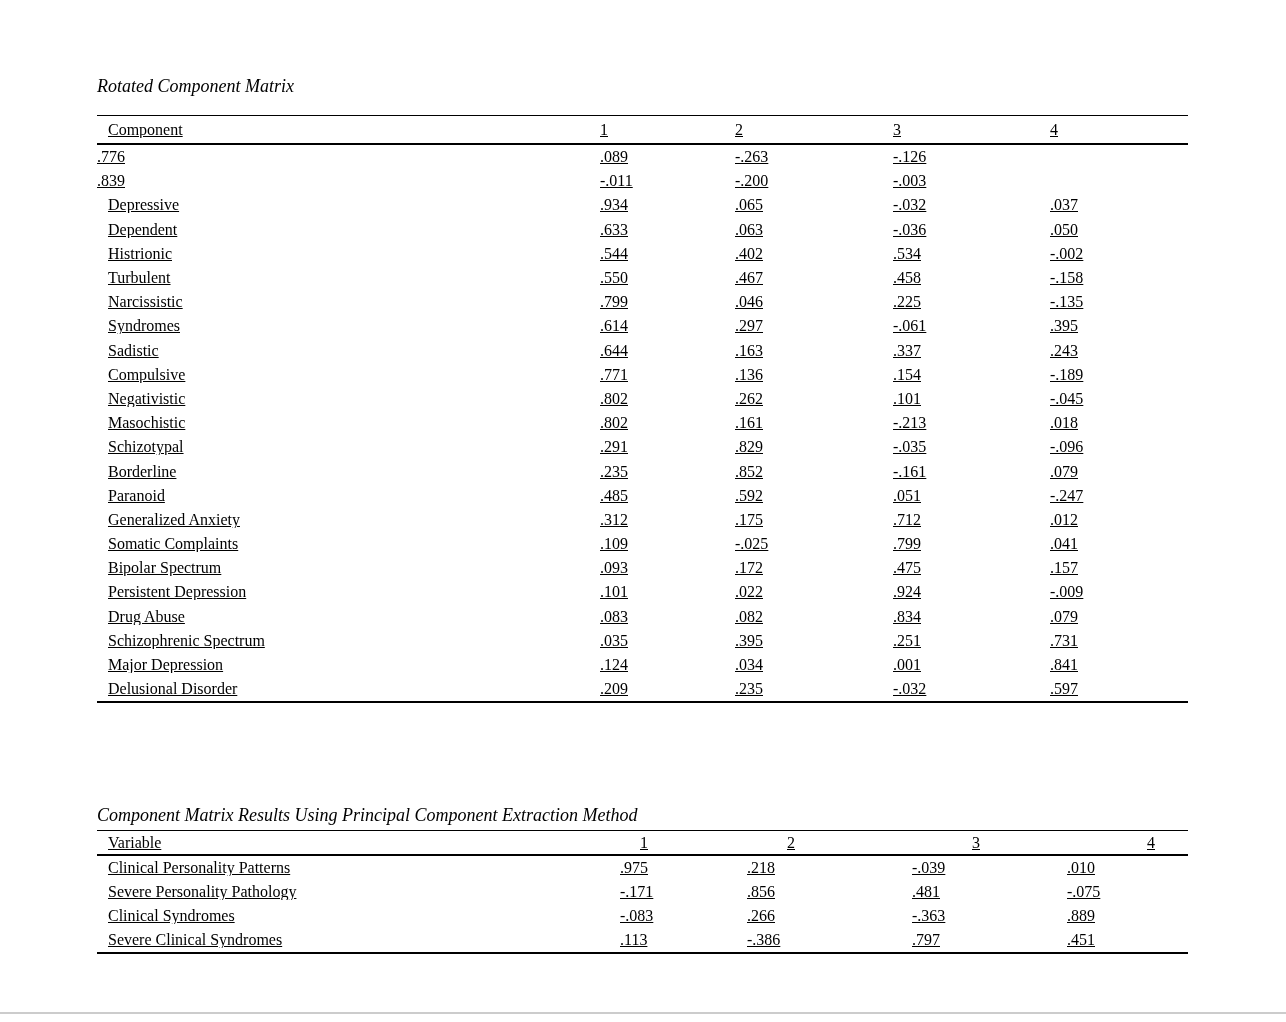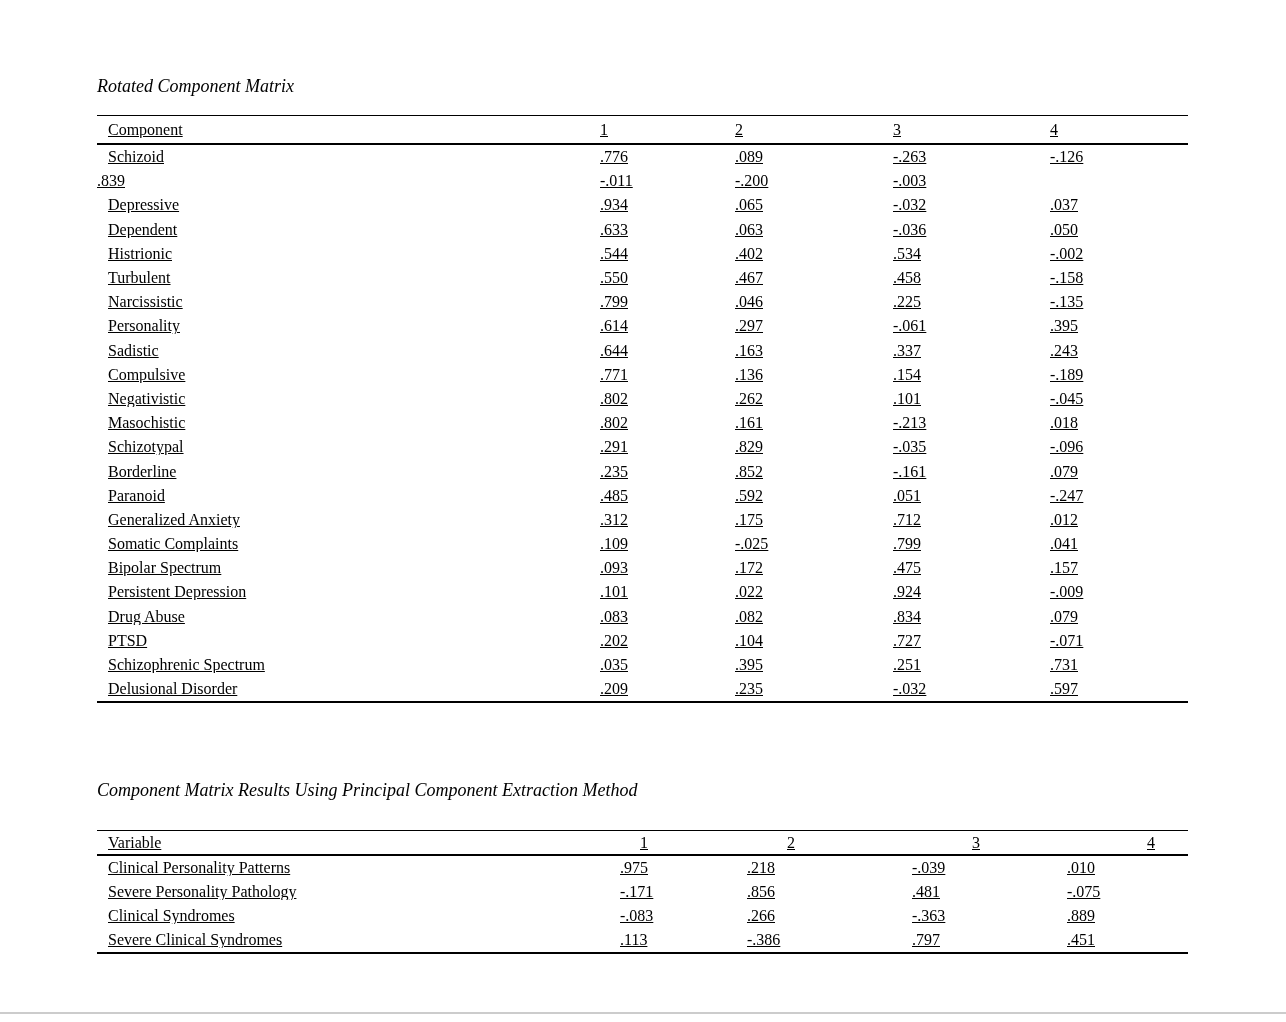--- a/index.html
+++ b/index.html
@@ -16,21 +16,21 @@
   .caption {
     position: absolute;
     left: 97px;
     font-style: italic;
     font-weight: normal;
     font-size: 18px;
     line-height: 20px;
     white-space: nowrap;
   }
   #caption-0 { top: 76px; }
-  #caption-1 { top: 780px; }
+  #caption-1 { top: 805px; }
   .apa-table {
     position: absolute;
     left: 97px;
     width: 1091px;
     border-top: 1px solid #000;
     border-bottom: 2px solid #000;
     text-decoration: underline;
   }
   #table-0 { top: 115px; }
   #table-1 { top: 830px; }
@@ -68,21 +68,20 @@
 
   <div class="apa-table" id="table-0">
       <div class="trow thead">
         <div class="cell label-cell">Component</div>
         <div class="cell num-cell">1</div>
         <div class="cell num-cell">2</div>
         <div class="cell num-cell">3</div>
         <div class="cell num-cell">4</div>
       </div>
       <div class="trow tdata">
-        <div class="cell label-cell">Schizoid</div>
         <div class="cell num-cell">.776</div>
         <div class="cell num-cell">.089</div>
         <div class="cell num-cell">-.263</div>
         <div class="cell num-cell">-.126</div>
       </div>
       <div class="trow tdata">
         <div class="cell num-cell">.839</div>
         <div class="cell num-cell">-.011</div>
         <div class="cell num-cell">-.200</div>
         <div class="cell num-cell">-.003</div>
@@ -116,21 +115,21 @@
         <div class="cell num-cell">-.158</div>
       </div>
       <div class="trow tdata">
         <div class="cell label-cell">Narcissistic</div>
         <div class="cell num-cell">.799</div>
         <div class="cell num-cell">.046</div>
         <div class="cell num-cell">.225</div>
         <div class="cell num-cell">-.135</div>
       </div>
       <div class="trow tdata">
-        <div class="cell label-cell">Personality</div>
+        <div class="cell label-cell">Syndromes</div>
         <div class="cell num-cell">.614</div>
         <div class="cell num-cell">.297</div>
         <div class="cell num-cell">-.061</div>
         <div class="cell num-cell">.395</div>
       </div>
       <div class="trow tdata">
         <div class="cell label-cell">Sadistic</div>
         <div class="cell num-cell">.644</div>
         <div class="cell num-cell">.163</div>
         <div class="cell num-cell">.337</div>
@@ -207,32 +206,32 @@
         <div class="cell num-cell">-.009</div>
       </div>
       <div class="trow tdata">
         <div class="cell label-cell">Drug Abuse</div>
         <div class="cell num-cell">.083</div>
         <div class="cell num-cell">.082</div>
         <div class="cell num-cell">.834</div>
         <div class="cell num-cell">.079</div>
       </div>
       <div class="trow tdata">
-        <div class="cell label-cell">PTSD</div>
-        <div class="cell num-cell">.202</div>
-        <div class="cell num-cell">.104</div>
-        <div class="cell num-cell">.727</div>
-        <div class="cell num-cell">-.071</div>
-      </div>
-      <div class="trow tdata">
         <div class="cell label-cell">Schizophrenic Spectrum</div>
         <div class="cell num-cell">.035</div>
         <div class="cell num-cell">.395</div>
         <div class="cell num-cell">.251</div>
         <div class="cell num-cell">.731</div>
+      </div>
+      <div class="trow tdata">
+        <div class="cell label-cell">Major Depression</div>
+        <div class="cell num-cell">.124</div>
+        <div class="cell num-cell">.034</div>
+        <div class="cell num-cell">.001</div>
+        <div class="cell num-cell">.841</div>
       </div>
       <div class="trow tdata">
         <div class="cell label-cell">Delusional Disorder</div>
         <div class="cell num-cell">.209</div>
         <div class="cell num-cell">.235</div>
         <div class="cell num-cell">-.032</div>
         <div class="cell num-cell">.597</div>
       </div>
     </div>
 

